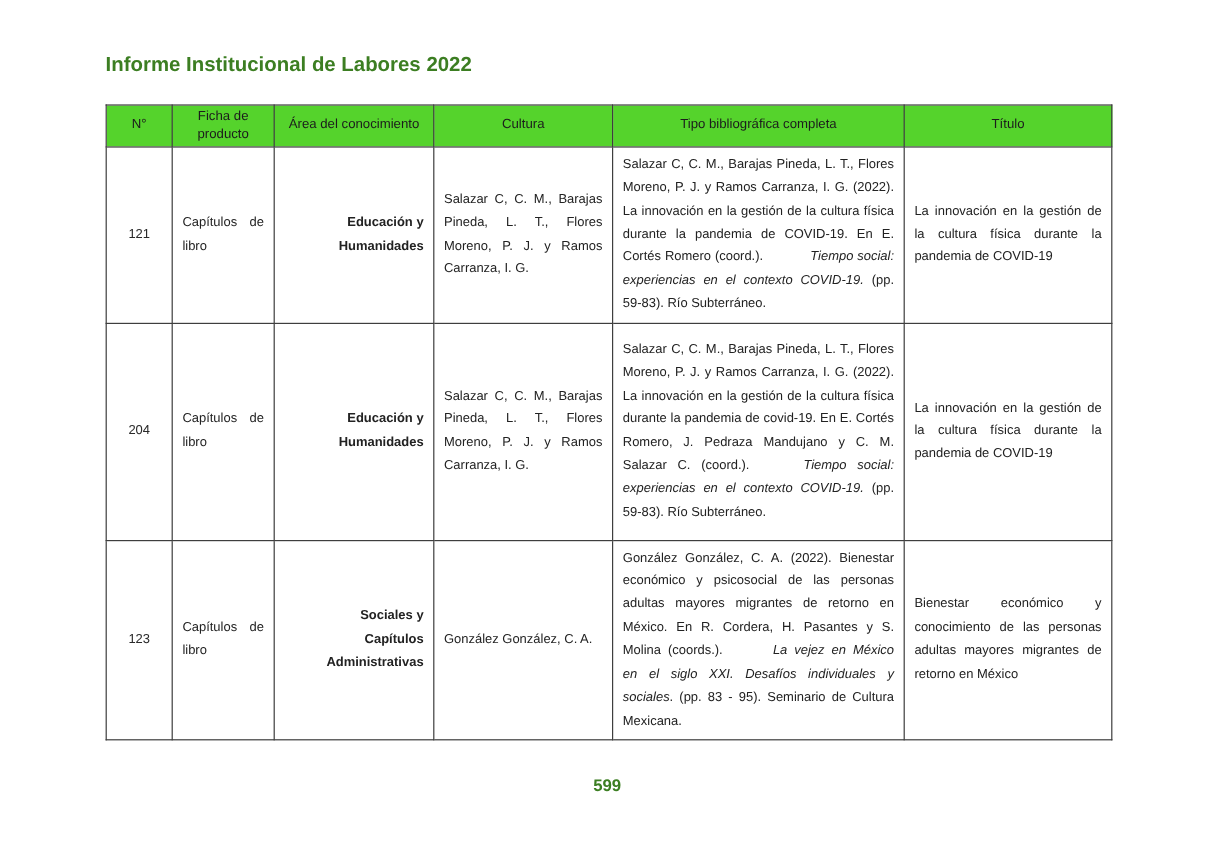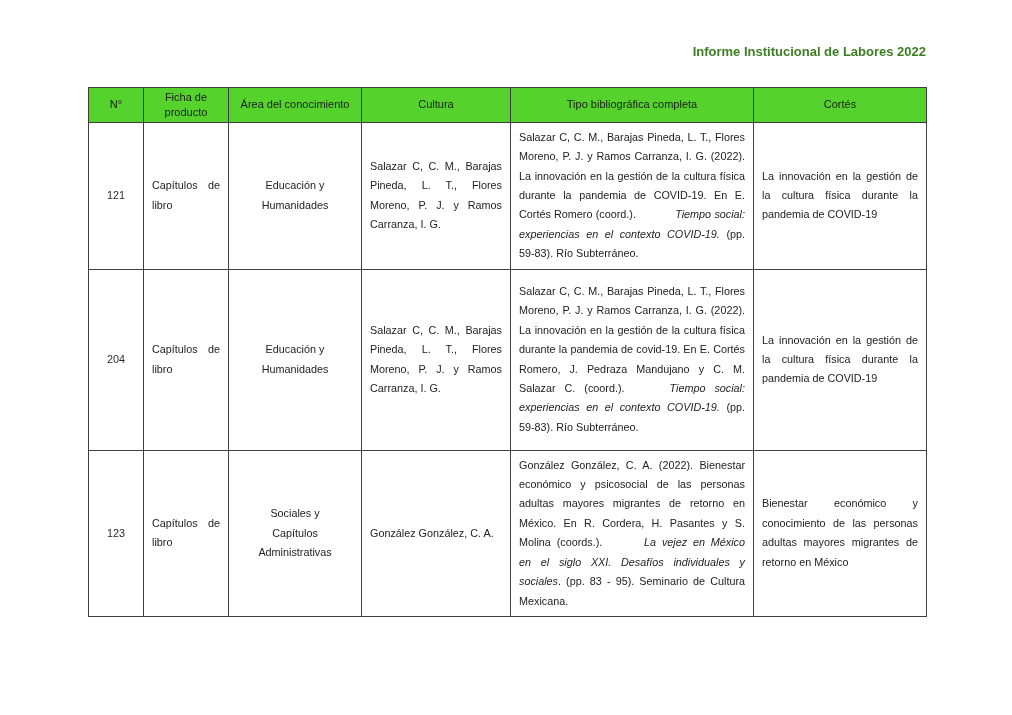--- a/index.html
+++ b/index.html
@@ -14,22 +14,22 @@
     background: #ffffff;
     overflow: hidden;
     font-family: "Liberation Sans", sans-serif;
     color: #222222;
   }
   .doc-header {
     position: absolute;
     top: 44px;
     left: 88px;
     width: 838px;
-    text-align: right;
-    font-size: 13px;
+    text-align: left;
+    font-size: 17px;
     font-weight: bold;
     color: #3c7e22;
   }
   table.pub-table {
     position: absolute;
     top: 87px;
     left: 88px;
     width: 838px;
     border-collapse: collapse;
     table-layout: fixed;
@@ -54,21 +54,21 @@
   }
   .pub-table tbody tr:nth-child(1) { height: 140px; }
   .pub-table tbody tr:nth-child(2) { height: 181px; }
   .pub-table tbody tr:nth-child(3) { height: 165px; }
   .pub-table td { text-align: justify; }
   .pub-table td.c-num {
     text-align: center;
     color: #2a2a2a;
     margin-top: 32px;
   }
-  .pub-table td.c-area { white-space: pre-line; text-align: center; }
+  .pub-table td.c-area { white-space: pre-line; text-align: right; font-weight: bold; }
   .pub-table td .it { font-style: italic; margin-left: 36px; }
   .page-footer {
     position: absolute;
     top: 646px;
     left: 0;
     width: 1012px;
     text-align: center;
     font-size: 14px;
     font-weight: bold;
     color: #3c7e22;
@@ -92,21 +92,21 @@
       <col style="width:243px">
       <col style="width:173px">
     </colgroup>
     <thead>
       <tr>
         <th>N°</th>
         <th>Ficha de producto</th>
         <th>Área del conocimiento</th>
         <th>Cultura</th>
         <th>Tipo bibliográfica completa</th>
-        <th>Cortés</th>
+        <th>Título</th>
       </tr>
     </thead>
     <tbody>
   <tr>
     <td class="c-num">121</td>
     <td class="c-tipo">Capítulos de libro</td>
     <td class="c-area">Educación y
 Humanidades</td>
     <td class="c-autores">Salazar C, C. M., Barajas Pineda, L. T., Flores Moreno, P. J. y Ramos Carranza, I. G.</td>
     <td class="c-ficha"><span>Salazar C, C. M., Barajas Pineda, L. T., Flores Moreno, P. J. y Ramos Carranza, I. G. (2022). La innovación en la gestión de la cultura física durante la pandemia de COVID-19. En E. Cortés Romero (coord.). </span><span class="it">Tiempo social: experiencias en el contexto COVID-19.</span><span> (pp. 59-83). Río Subterráneo.</span></td>
@@ -129,14 +129,17 @@
     <td class="c-area">Sociales y
 Capítulos
 Administrativas</td>
     <td class="c-autores">González González, C. A.</td>
     <td class="c-ficha"><span>González González, C. A. (2022). Bienestar económico y psicosocial de las personas adultas mayores migrantes de retorno en México. En R. Cordera, H. Pasantes y S. Molina (coords.). </span><span class="it">La vejez en México en el siglo XXI. Desafíos individuales y sociales</span><span>. (pp. 83 - 95). Seminario de Cultura Mexicana.</span></td>
     <td class="c-titulo">Bienestar económico y conocimiento de las personas adultas mayores migrantes de retorno en México</td>
   </tr>
 </tbody>
   </table>
 
+  <div class="page-footer">
+    <span>599</span>
+  </div>
 
 </div>
 
 </body></html>

